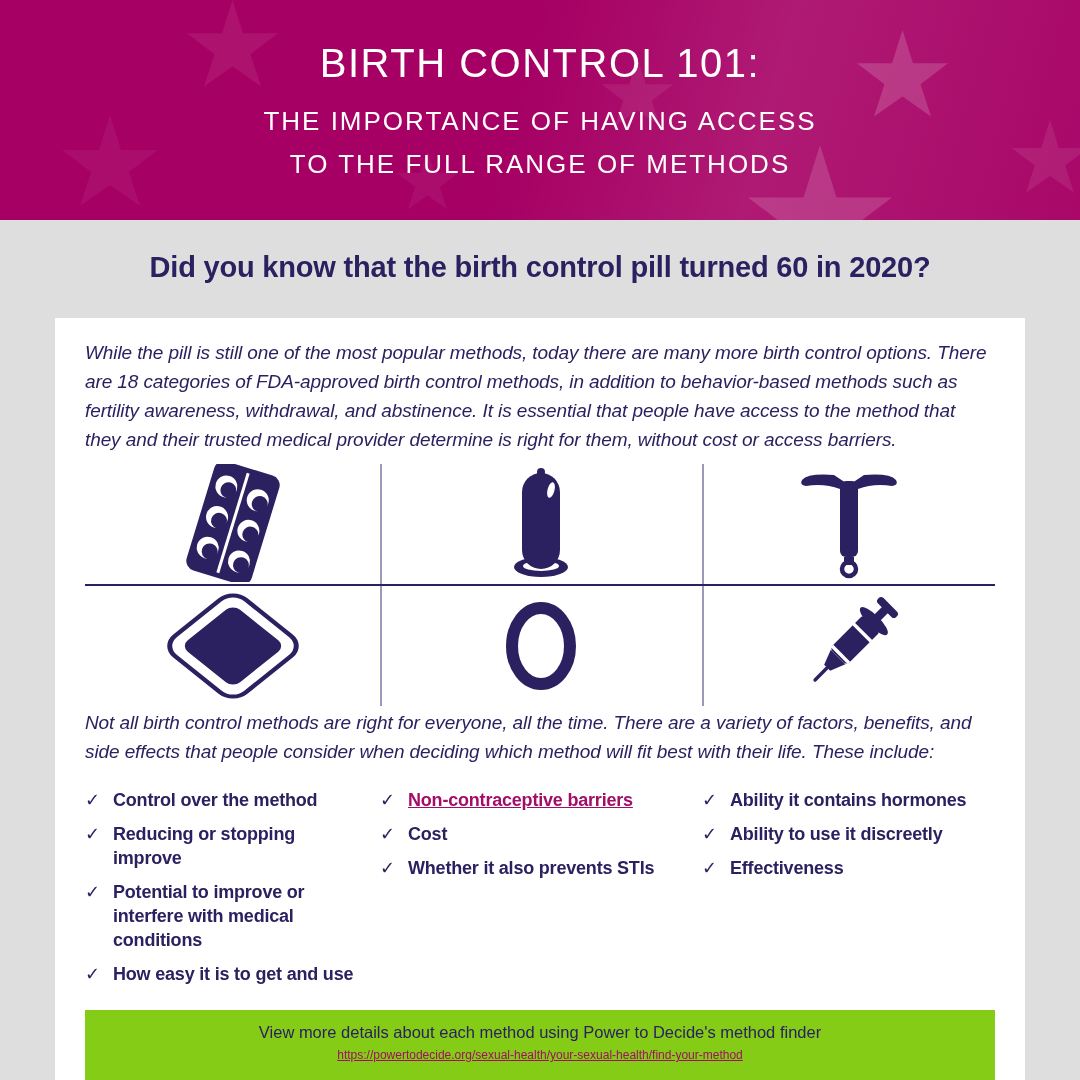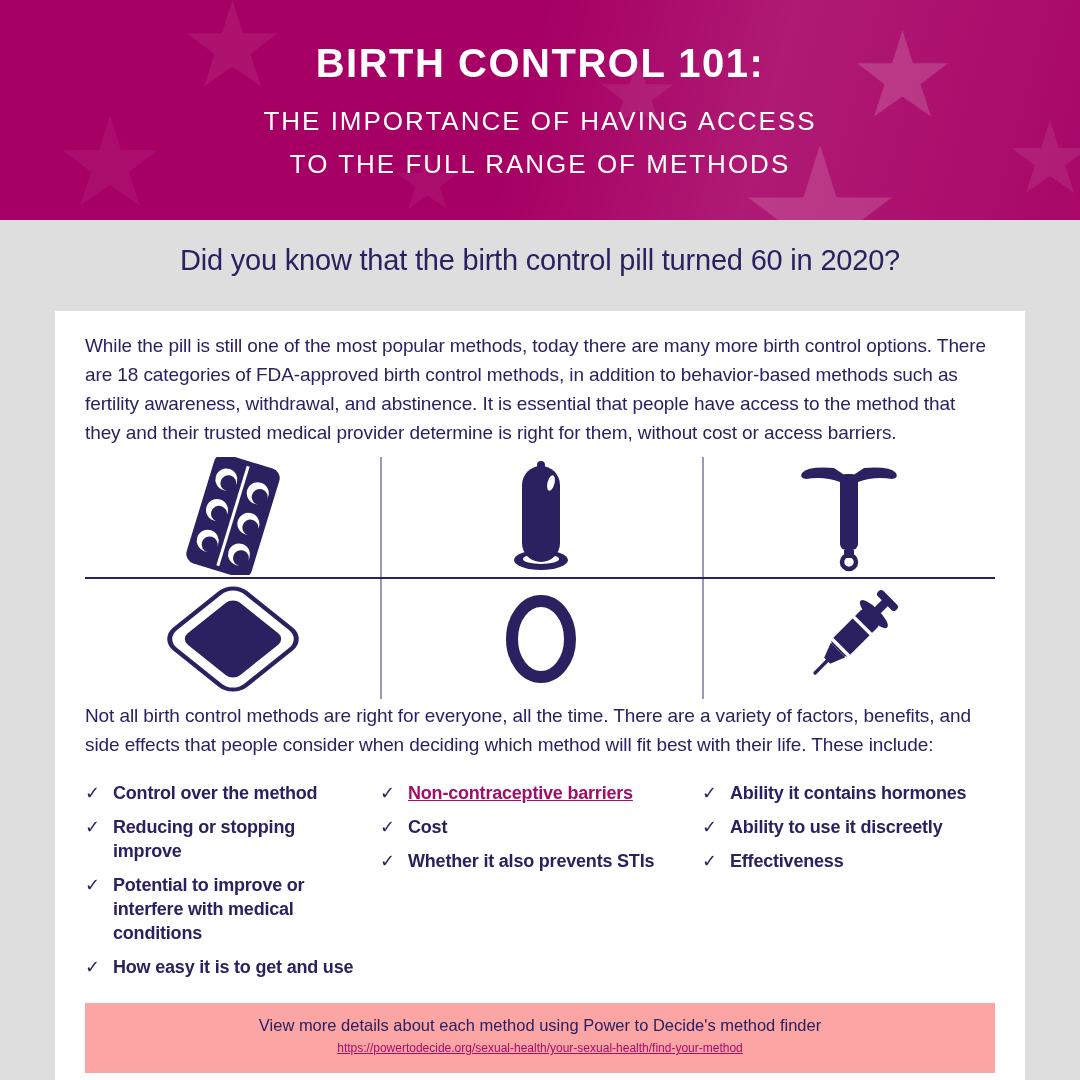--- a/index.html
+++ b/index.html
@@ -17,41 +17,41 @@
     background:#a60064;
     display:flex; flex-direction:column; align-items:center; justify-content:center;
     overflow:hidden; text-align:center;
   }
   .banner-decor { position:absolute; inset:0; width:100%; height:100%; }
   .banner-sheen {
     position:absolute; inset:0;
     background:linear-gradient(105deg, rgba(255,255,255,0) 48%, rgba(255,255,255,0.10) 70%, rgba(255,255,255,0.03) 100%);
   }
   .banner-title {
-    position:relative; color:#ffffff; font-size:40px; font-weight:700;
+    position:relative; color:#ffffff; font-size:40px; font-weight:400;
     letter-spacing:1.5px; margin-top:6px;
   }
   .banner-subtitle {
     position:relative; color:#ffffff; font-size:26px; font-weight:300;
     letter-spacing:2px; line-height:43px; margin-top:14px;
   }
 
   
   .headline {
-    margin-top:24px; text-align:center;
-    color:#2b2160; font-size:29px; font-weight:400; letter-spacing:-0.2px;
+    margin-top:31px; text-align:center;
+    color:#2b2160; font-size:29px; font-weight:700; letter-spacing:-0.2px;
   }
 
   
   .card {
     width:970px; margin:34px auto 0; background:#ffffff;
     padding:20px 30px 8px;
   }
   .para {
-    color:#2b2160; font-size:19px; line-height:29px; letter-spacing:-0.1px;
+    color:#2b2160; font-size:19px; line-height:29px; letter-spacing:-0.1px;font-style:italic;
   }
 
   
   .icon-grid {
     position:relative; margin-top:8px; height:246px;
     display:grid; grid-template-columns:295px 322px 1fr; grid-template-rows:122px 124px;
   }
   .icon-cell { display:flex; align-items:center; justify-content:center; }
   .vdiv {
     position:absolute; top:2px; bottom:2px; width:2px; background:#9b99b9;
@@ -74,21 +74,21 @@
   .check-text {
     color:#2b2160; font-size:18px; font-weight:700; line-height:24px;
     letter-spacing:-0.2px; max-width:250px;
   }
   .check-text.link {
     color:#a30d68; text-decoration:underline; cursor:pointer;
   }
 
   
   .footer-box {
-    margin:14px 0 0; background:#fca5a5; padding:11px 10px 13px;
+    margin:14px 0 0; background:#84cc16; padding:11px 10px 13px;
     text-align:center;
   }
   .footer-text { color:#2b2160; font-size:16.5px; line-height:23px; }
   .footer-link {
     color:#a30d68; font-size:12px; line-height:23px;
     text-decoration:underline; cursor:pointer; display:inline-block;
   }
 </style>
 </head>
 <body>

